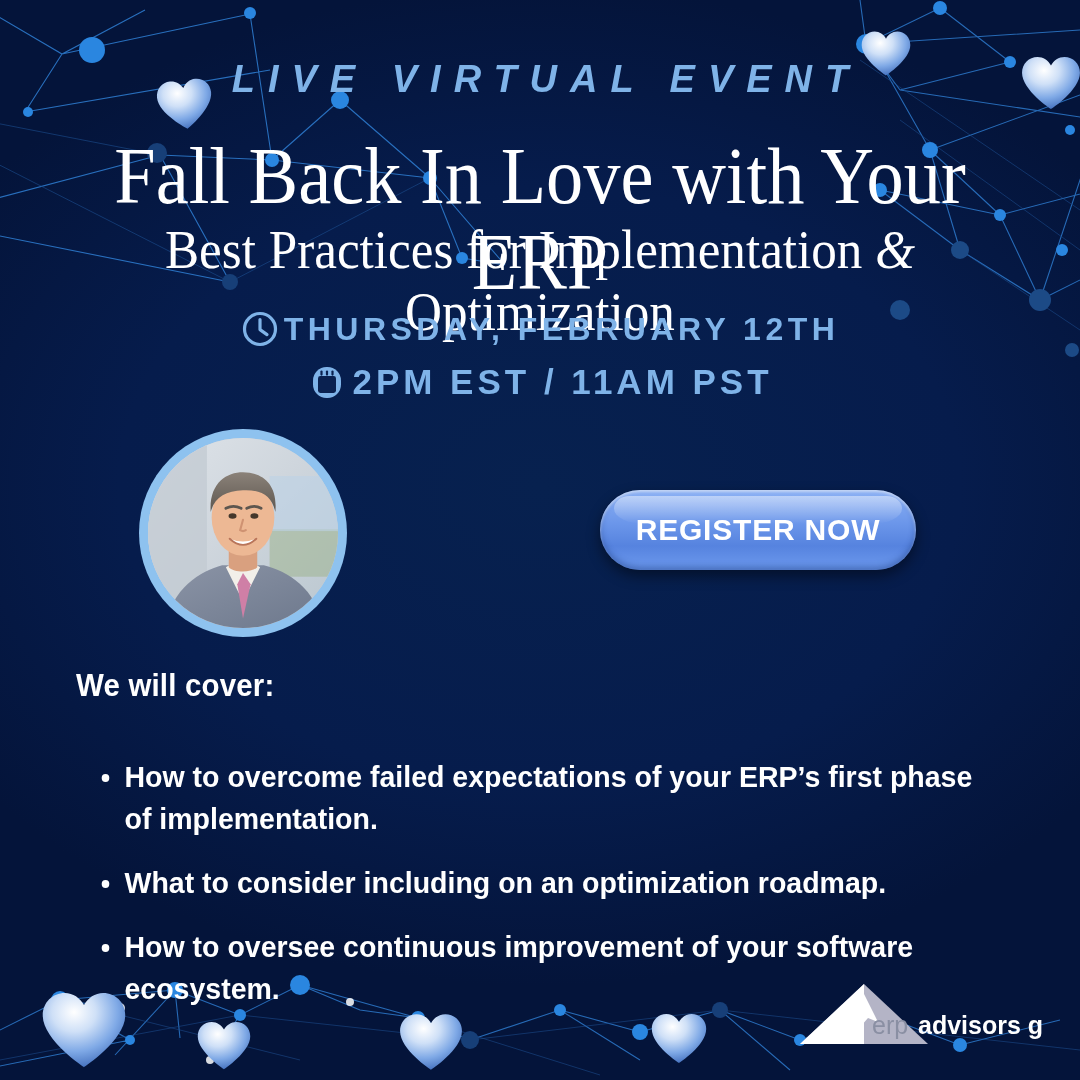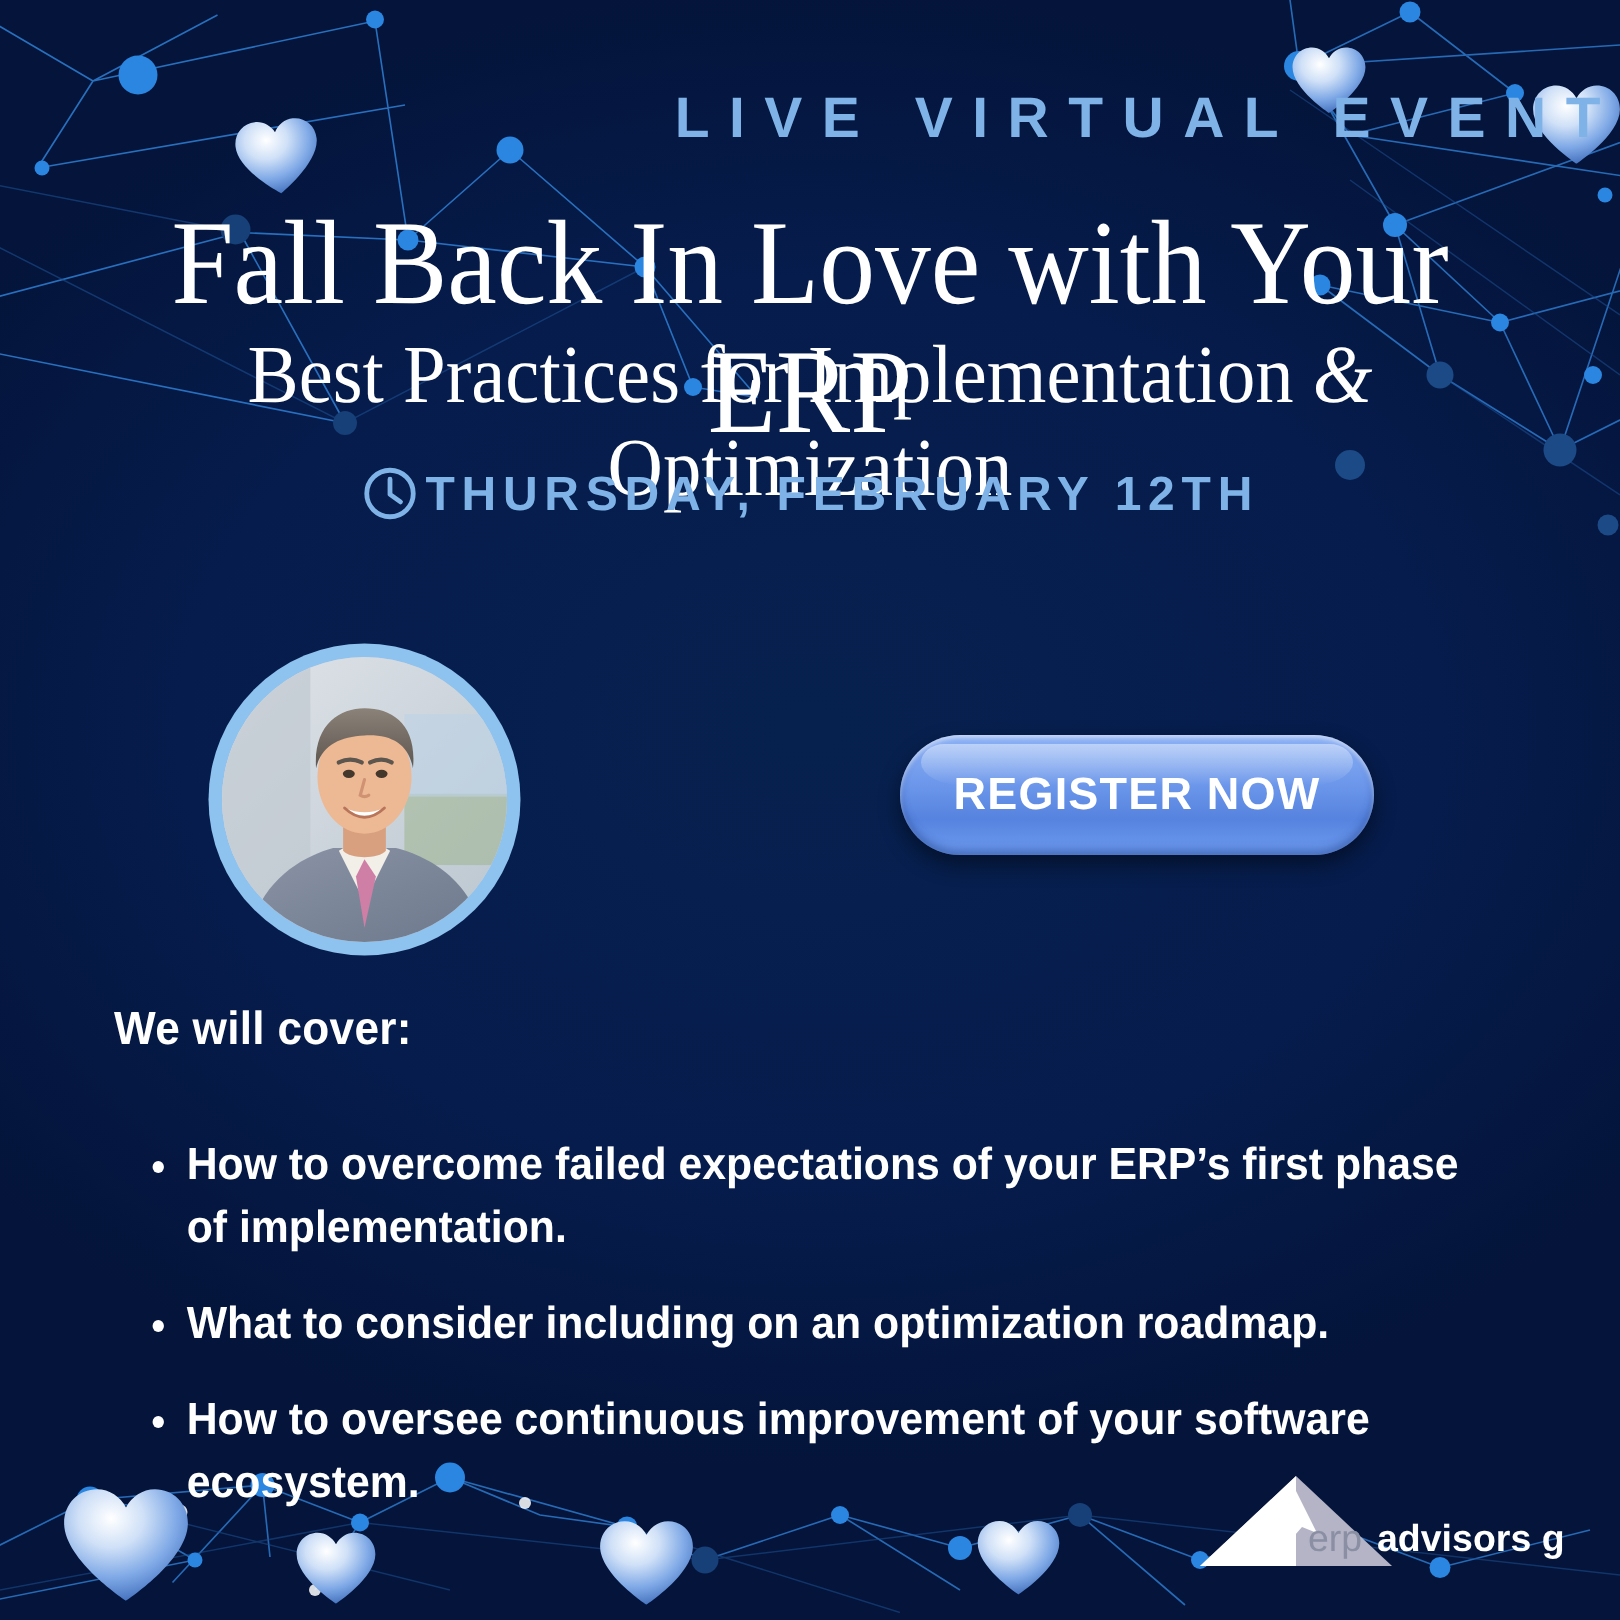--- a/index.html
+++ b/index.html
@@ -22,25 +22,26 @@
   
   .netlayer{
     position:absolute; left:0; top:0;
     width:1080px; height:1080px;
     pointer-events:none;
   }
 
   
   .eyebrow{
     position:absolute; top:58px; left:0; width:1080px;
-    text-align:right;
+    text-align:center;
     font-size:38px; font-weight:bold;
     letter-spacing:13px;
     color:#7fb3e8;
     text-indent:13px;
+    font-style:italic;
   }
 
   
   .title{
     position:absolute; top:133px; left:0; width:1080px;
     text-align:center;
     font-family:"Liberation Serif", serif;
     font-weight:normal;
     font-size:80px;
     line-height:86px;
@@ -289,20 +290,32 @@
   <h2 class="subtitle"><span>Best Practices for Implementation </span><span class="amp">&amp;</span><span> Optimization</span></h2>
 
   <div class="dtrow" id="daterow">
     <svg class="ico" width="38" height="38" viewBox="0 0 38 38">
       <circle cx="19" cy="19" r="15.5" fill="none" stroke="#7fb3e8" stroke-width="3.2"></circle>
       <path d="M19 9.5 V19.6 L26 24.6" fill="none" stroke="#7fb3e8" stroke-width="3.2" stroke-linecap="round" stroke-linejoin="round"></path>
     </svg>
     <span class="dttext">THURSDAY, FEBRUARY 12TH</span>
   </div>
 
+  <div class="dtrow" id="timerow">
+    <svg class="ico" width="40" height="40" viewBox="0 0 40 40">
+      <rect x="6" y="5" width="28" height="31" rx="13.5" fill="#7fb3e8"></rect>
+      <rect x="11" y="14" width="18" height="17" rx="2.4" fill="#0a2150"></rect>
+      <g stroke="#0a2150" stroke-width="2.2" stroke-linecap="round">
+        <path d="M14.5 9.5 V12.6"></path>
+          <path d="M20 9.5 V12.6"></path>
+          <path d="M25.5 9.5 V12.6"></path>
+      </g>
+    </svg>
+    <span class="dttext">2PM EST / 11AM PST</span>
+  </div>
 
   <div id="portrait">
     <div id="portrait-inner">
       <svg viewBox="0 0 200 200" preserveAspectRatio="xMidYMid slice" aria-hidden="true">
         <defs>
           <linearGradient id="bgw" x1="0" y1="0" x2="1" y2="1">
             <stop offset="0%" stop-color="#dfe4e9"></stop>
               <stop offset="45%" stop-color="#cfd6dd"></stop>
             <stop offset="100%" stop-color="#b9c6cf"></stop>
           </linearGradient>

